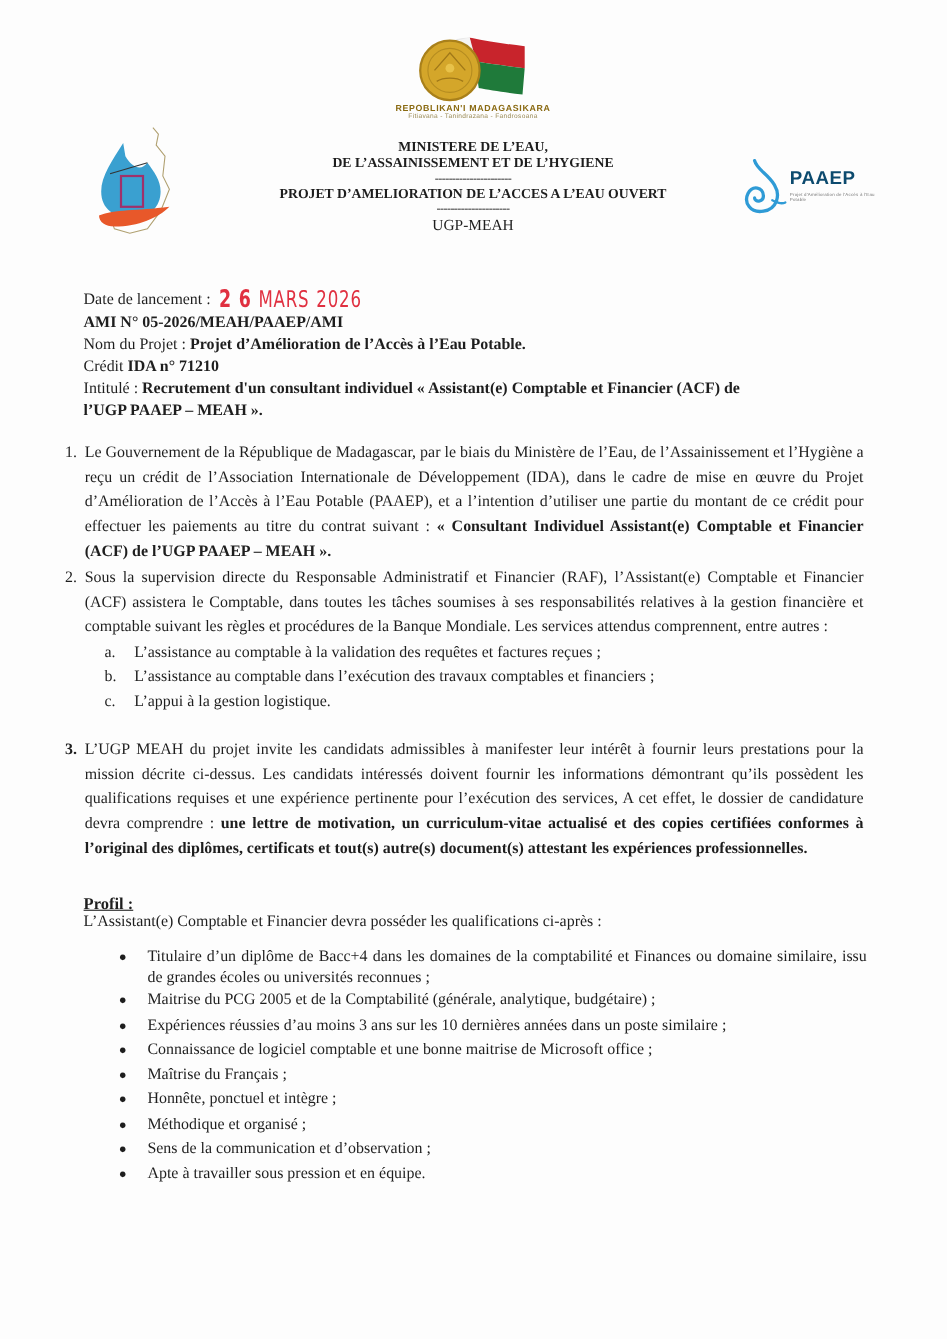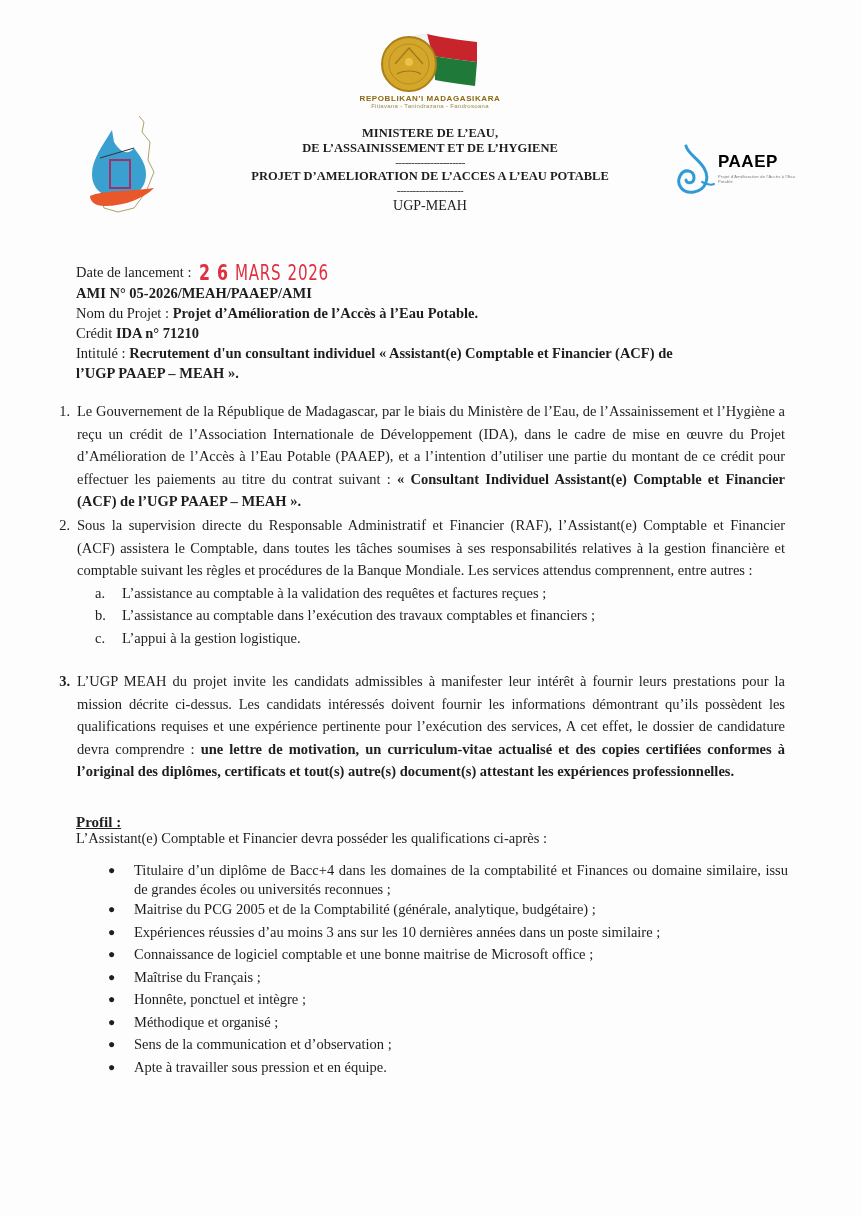--- a/index.html
+++ b/index.html
@@ -10,21 +10,21 @@
   
   .emblem { position: absolute; left: 345px; top: 34px; width: 170px; height: 80px; }
   .rep-name { position: absolute; left: 340px; top: 94px; width: 180px; text-align: center;
               font-family: "Liberation Sans", sans-serif; font-weight: bold; font-size: 8px;
               letter-spacing: 0.6px; color: #8a6a12; }
   .rep-motto { position: absolute; left: 340px; top: 103px; width: 180px; text-align: center;
                font-family: "Liberation Sans", sans-serif; font-size: 6px; color: #9a8a55; letter-spacing: 0.3px; }
   .logo-left { position: absolute; left: 84px; top: 112px; width: 80px; height: 106px; }
   .logo-right { position: absolute; left: 676px; top: 142px; width: 125px; height: 56px; }
   .paaep-text { position: absolute; left: 718px; top: 152px; font-family: "Liberation Sans", sans-serif;
-                font-weight: bold; font-size: 17px; color: #000000; letter-spacing: 0.5px; text-align: right; }
+                font-weight: bold; font-size: 17px; color: #0c4a6e; letter-spacing: 0.5px; text-align: right; }
   .paaep-sub { position: absolute; left: 718px; top: 174px; font-family: "Liberation Sans", sans-serif;
                font-size: 4px; color: #777; width: 78px; letter-spacing: 0.2px; }
 
   .ministry { position: absolute; left: 200px; top: 126px; width: 460px; text-align: center; font-size: 12.5px; line-height: 15px; }
   .ministry .b { font-weight: bold; }
   .ministry .sep { font-size: 11px; line-height: 13px; letter-spacing: -0.5px; }
   .ministry .ugp { font-size: 14px; line-height: 18px; }
 
   .main-title { position: absolute; left: 100px; top: 228px; width: 660px; text-align: center;
                 font-weight: bold; font-size: 16.5px; letter-spacing: 0.1px; }
@@ -86,21 +86,21 @@
     <path d="M10 4 C12 12,22 16,28 26 C34 36,30 48,18 50 C6 52,0 42,4 34 C8 26,18 28,18 36 C18 42,10 42,10 38" fill="none" stroke="#2f9bd6" stroke-width="3" stroke-linecap="round"></path>
     <path d="M26 40 C30 42,34 44,38 42" fill="none" stroke="#2f9bd6" stroke-width="2" stroke-linecap="round"></path>
   </svg>
   <div class="paaep-text">PAAEP</div>
   <div class="paaep-sub">Projet d'Amélioration de l'Accès à l'Eau Potable</div>
 
   <div class="ministry">
     <div class="b">MINISTERE DE L’EAU,</div>
     <div class="b">DE L’ASSAINISSEMENT ET DE L’HYGIENE</div>
     <div class="sep">----------------------</div>
-    <div class="b">PROJET D’AMELIORATION DE L’ACCES A L’EAU POTABLE</div>
+    <div class="b">PROJET D’AMELIORATION DE L’ACCES A L’EAU OUVERT</div>
     <div class="sep">---------------------</div>
     <div class="ugp">UGP-MEAH</div>
   </div>
 
 
   <div class="info">
     <div>
       <span>Date de lancement :</span>
       <span class="stamp"><span>2 6</span> <span class="mo">MARS</span> <span class="mo">2026</span></span>
     </div>

